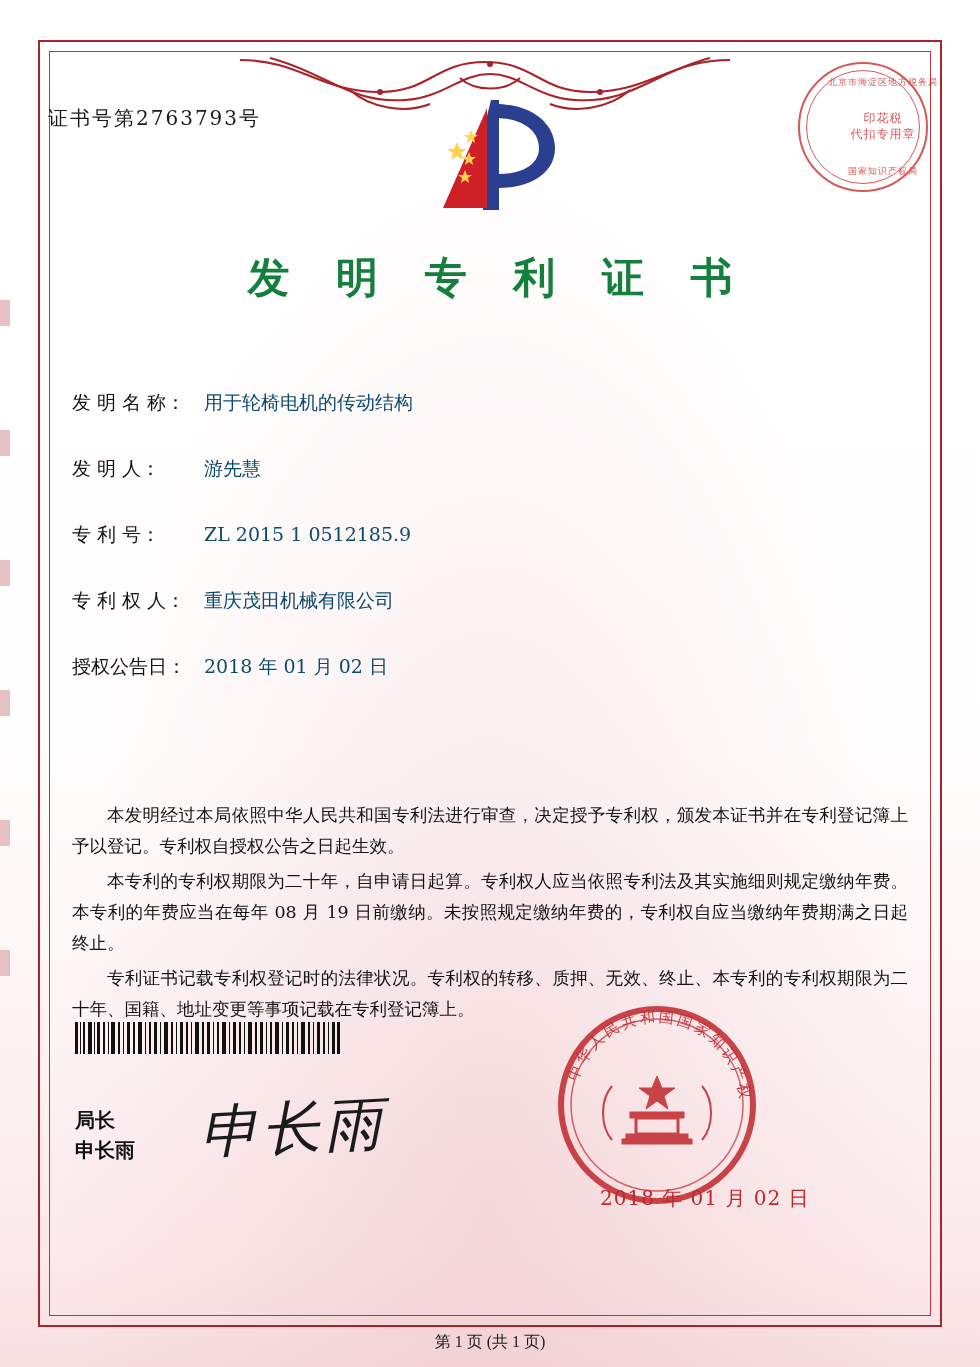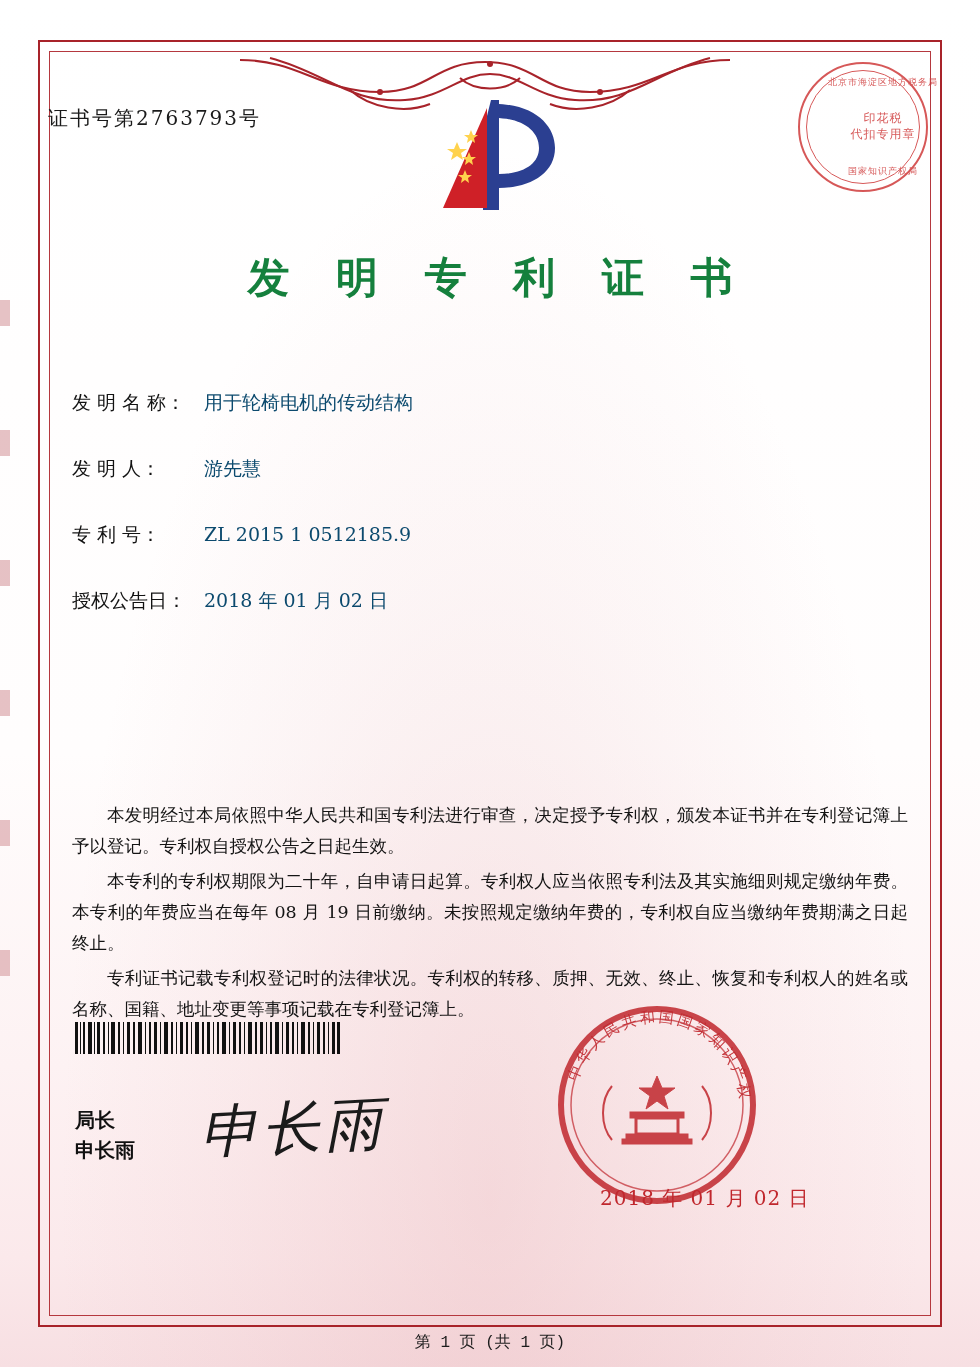--- a/index.html
+++ b/index.html
@@ -207,21 +207,21 @@
     font-size: 20px;
     color: #c0272d;
     letter-spacing: 1px;
   }
   .footer {
     position: absolute;
     left: 0;
     right: 0;
     bottom: 14px;
     text-align: center;
-    font-family: Liberation Mono, monospace;
+    font-family: Liberation Serif, serif;
     font-size: 16px;
     color: #1c1c1c;
   }
 </style>
 </head>
 <body>
 
 <div class="page">
 
   <div class="paper-tint"></div>
@@ -290,28 +290,31 @@
     <div class="field">
       <span class="lbl">发 明 名 称：</span><span class="val">用于轮椅电机的传动结构</span>
     </div>
     <div class="field">
       <span class="lbl">发 明 人：</span><span class="val">游先慧</span>
     </div>
     <div class="field">
       <span class="lbl">专 利 号：</span><span class="val">ZL 2015 1 0512185.9</span>
     </div>
     <div class="field">
+      <span class="lbl">专 利 权 人：</span><span class="val">重庆茂田机械有限公司</span>
+    </div>
+    <div class="field">
       <span class="lbl">授权公告日：</span><span class="val">2018 年 01 月 02 日</span>
     </div>
   </div>
 
   <div class="paras">
     <p>本发明经过本局依照中华人民共和国专利法进行审查，决定授予专利权，颁发本证书并在专利登记簿上予以登记。专利权自授权公告之日起生效。</p>
     <p>本专利的专利权期限为二十年，自申请日起算。专利权人应当依照专利法及其实施细则规定缴纳年费。本专利的年费应当在每年 08 月 19 日前缴纳。未按照规定缴纳年费的，专利权自应当缴纳年费期满之日起终止。</p>
-    <p>专利证书记载专利权登记时的法律状况。专利权的转移、质押、无效、终止、恢复和专利权人的姓名或名称、国籍、地址变更等事项记载在专利登记簿上。</p>
+    <p>专利证书记载专利权登记时的法律状况。专利权的转移、质押、无效、终止、本专利的专利权期限为二十年、国籍、地址变更等事项记载在专利登记簿上。</p>
   </div>
 
   <div class="barcode">
     <svg viewBox="0 0 265 32" width="265" height="32" xmlns="http://www.w3.org/2000/svg">
       <g fill="#111">
         <rect x="0" y="0" width="3" height="32"></rect>
           <rect x="5" y="0" width="1" height="32"></rect>
         <rect x="8" y="0" width="2" height="32"></rect>
           <rect x="13" y="0" width="4" height="32"></rect>
         <rect x="19" y="0" width="1" height="32"></rect>

